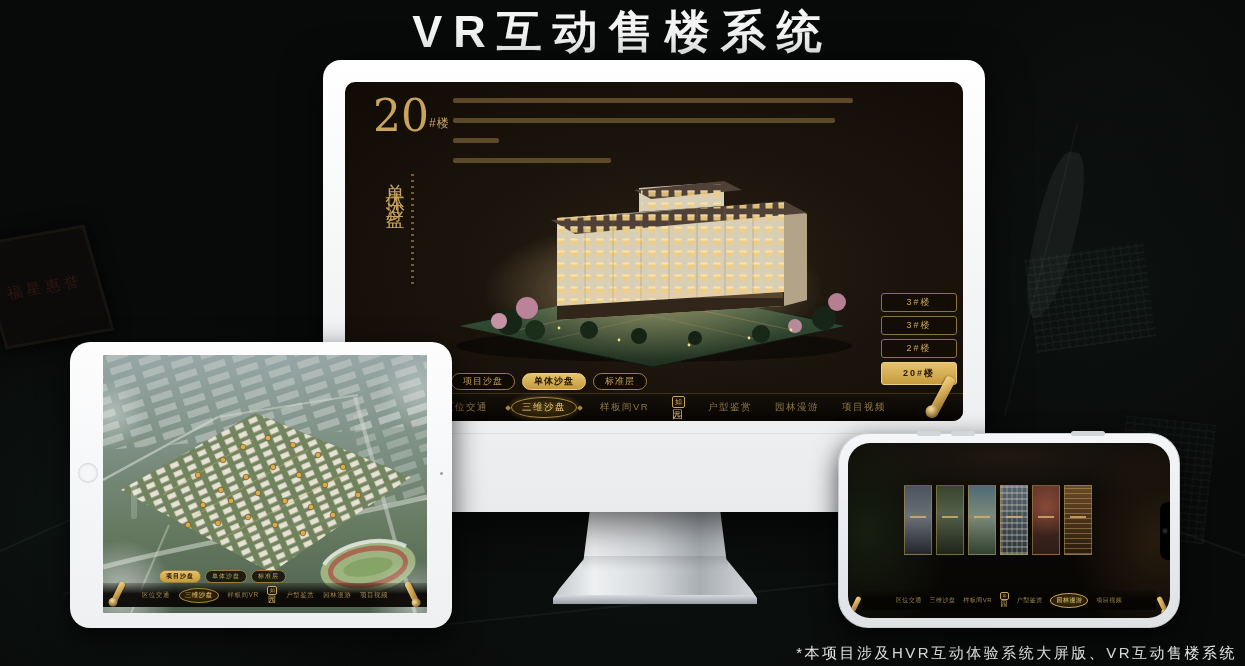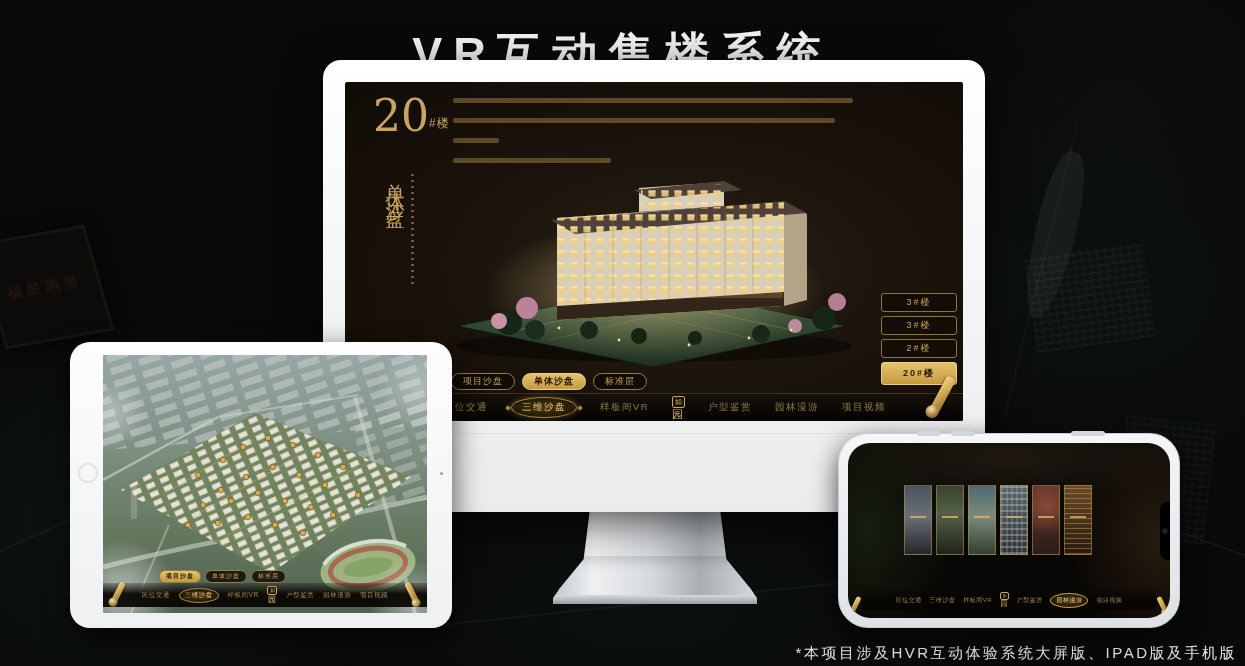--- a/index.html
+++ b/index.html
@@ -32,21 +32,21 @@
       repeating-linear-gradient(0deg, rgba(190,200,195,.35) 0 2px, transparent 2px 7px),
       repeating-linear-gradient(90deg, rgba(190,200,195,.25) 0 2px, transparent 2px 8px),
       #1a211e;}
   .bg-b1{left:1030px;top:250px;width:120px;height:95px;transform:rotate(-8deg);}
   .bg-b2{left:1120px;top:420px;width:90px;height:120px;transform:rotate(6deg);opacity:.10;}
   .bg-river{position:absolute;left:1035px;top:150px;width:40px;height:170px;opacity:.07;
     background:linear-gradient(180deg,#cfd8d4,#9fb2ab);border-radius:50% 40% 60% 45%;transform:rotate(12deg);}
 
   
   .page-title{position:absolute;left:0;top:2px;width:100%;text-align:center;
-    color:#f4f4f4;font-size:45px;font-weight:bold;letter-spacing:11px;margin-top:22px;}
+    color:#f4f4f4;font-size:45px;font-weight:bold;letter-spacing:11px;}
   .footnote{position:absolute;right:8px;bottom:3px;color:#e6e6e6;font-size:15px;letter-spacing:2.5px;}
 
   
   .scroll-icon{position:relative;display:inline-block;border-radius:4px;
     background:linear-gradient(115deg,#f4d88a 0%,#d2a854 45%,#8a6527 100%);
     box-shadow:0 1px 3px rgba(0,0,0,.7);}
   .scroll-icon::after{content:"";position:absolute;border-radius:50%;
     background:radial-gradient(circle at 35% 35%,#e7c univ,#e7c275 30%,#6b4f1d 80%);
     background:radial-gradient(circle at 35% 35%,#efd28a 10%,#6b4f1d 85%);}
   .scroll-lg{width:10px;height:42px;transform:rotate(28deg);}
@@ -68,21 +68,21 @@
   .logo-xs .logo-seal{width:7px;height:6px;font-size:4px;}
   .logo-xs .logo-name{font-size:7px;letter-spacing:1px;margin-top:1px;}
 
   
   .monitor{position:absolute;left:323px;top:60px;width:662px;height:452px;z-index:2;
     background:linear-gradient(#ffffff,#f2f3f4 60%,#e9ebec);border-radius:18px 18px 10px 10px;
     box-shadow:0 10px 40px rgba(0,0,0,.65);}
   .monitor-seam{position:absolute;left:0;top:373px;width:100%;height:1px;background:#dfe1e3;}
   .monitor-screen{position:absolute;left:22px;top:22px;width:618px;height:339px;overflow:hidden;
     background:radial-gradient(ellipse at 55% 55%, #2a2015 0%, #1b140c 45%, #110b06 100%);
-    border-radius:2px;}
+    border-radius:10px;}
   .m-stand{position:absolute;left:553px;top:511px;width:204px;height:93px;z-index:1;
     background:linear-gradient(90deg,#c3c7ca 0%,#eef0f2 20%,#d6d9dc 48%,#a9aeb3 72%,#d5d8db 100%);
     clip-path:polygon(18% 0%,82% 0%,85% 52%,97% 84%,100% 94%,100% 100%,0% 100%,0% 94%,3% 84%,15% 52%);}
   .m-stand::after{content:"";position:absolute;left:0;bottom:0;width:100%;height:9px;
     background:linear-gradient(#d7dadd,#989ea3);}
   .m-stand::before{content:"";position:absolute;left:14%;top:48%;width:72%;height:14px;
     background:linear-gradient(rgba(0,0,0,.10),rgba(0,0,0,0));}
 
   
   .hero{position:absolute;left:28px;top:12px;color:#c9a45e;}
@@ -442,13 +442,13 @@
       </span>
       <span class="p-nav-item">户型鉴赏</span>
       <span class="p-nav-item active">园林漫游</span>
       <span class="p-nav-item">项目视频</span>
     </div>
     <span class="scroll-icon scroll-xs p-scroll-l"></span>
     <span class="scroll-icon scroll-xs p-scroll-r"></span>
   </div>
 </div>
 
-<div class="footnote">*本项目涉及HVR互动体验系统大屏版、IPAD版及手机版</div>
+<div class="footnote">*本项目涉及HVR互动体验系统大屏版、VR互动售楼系统</div>
 
 </body></html>

